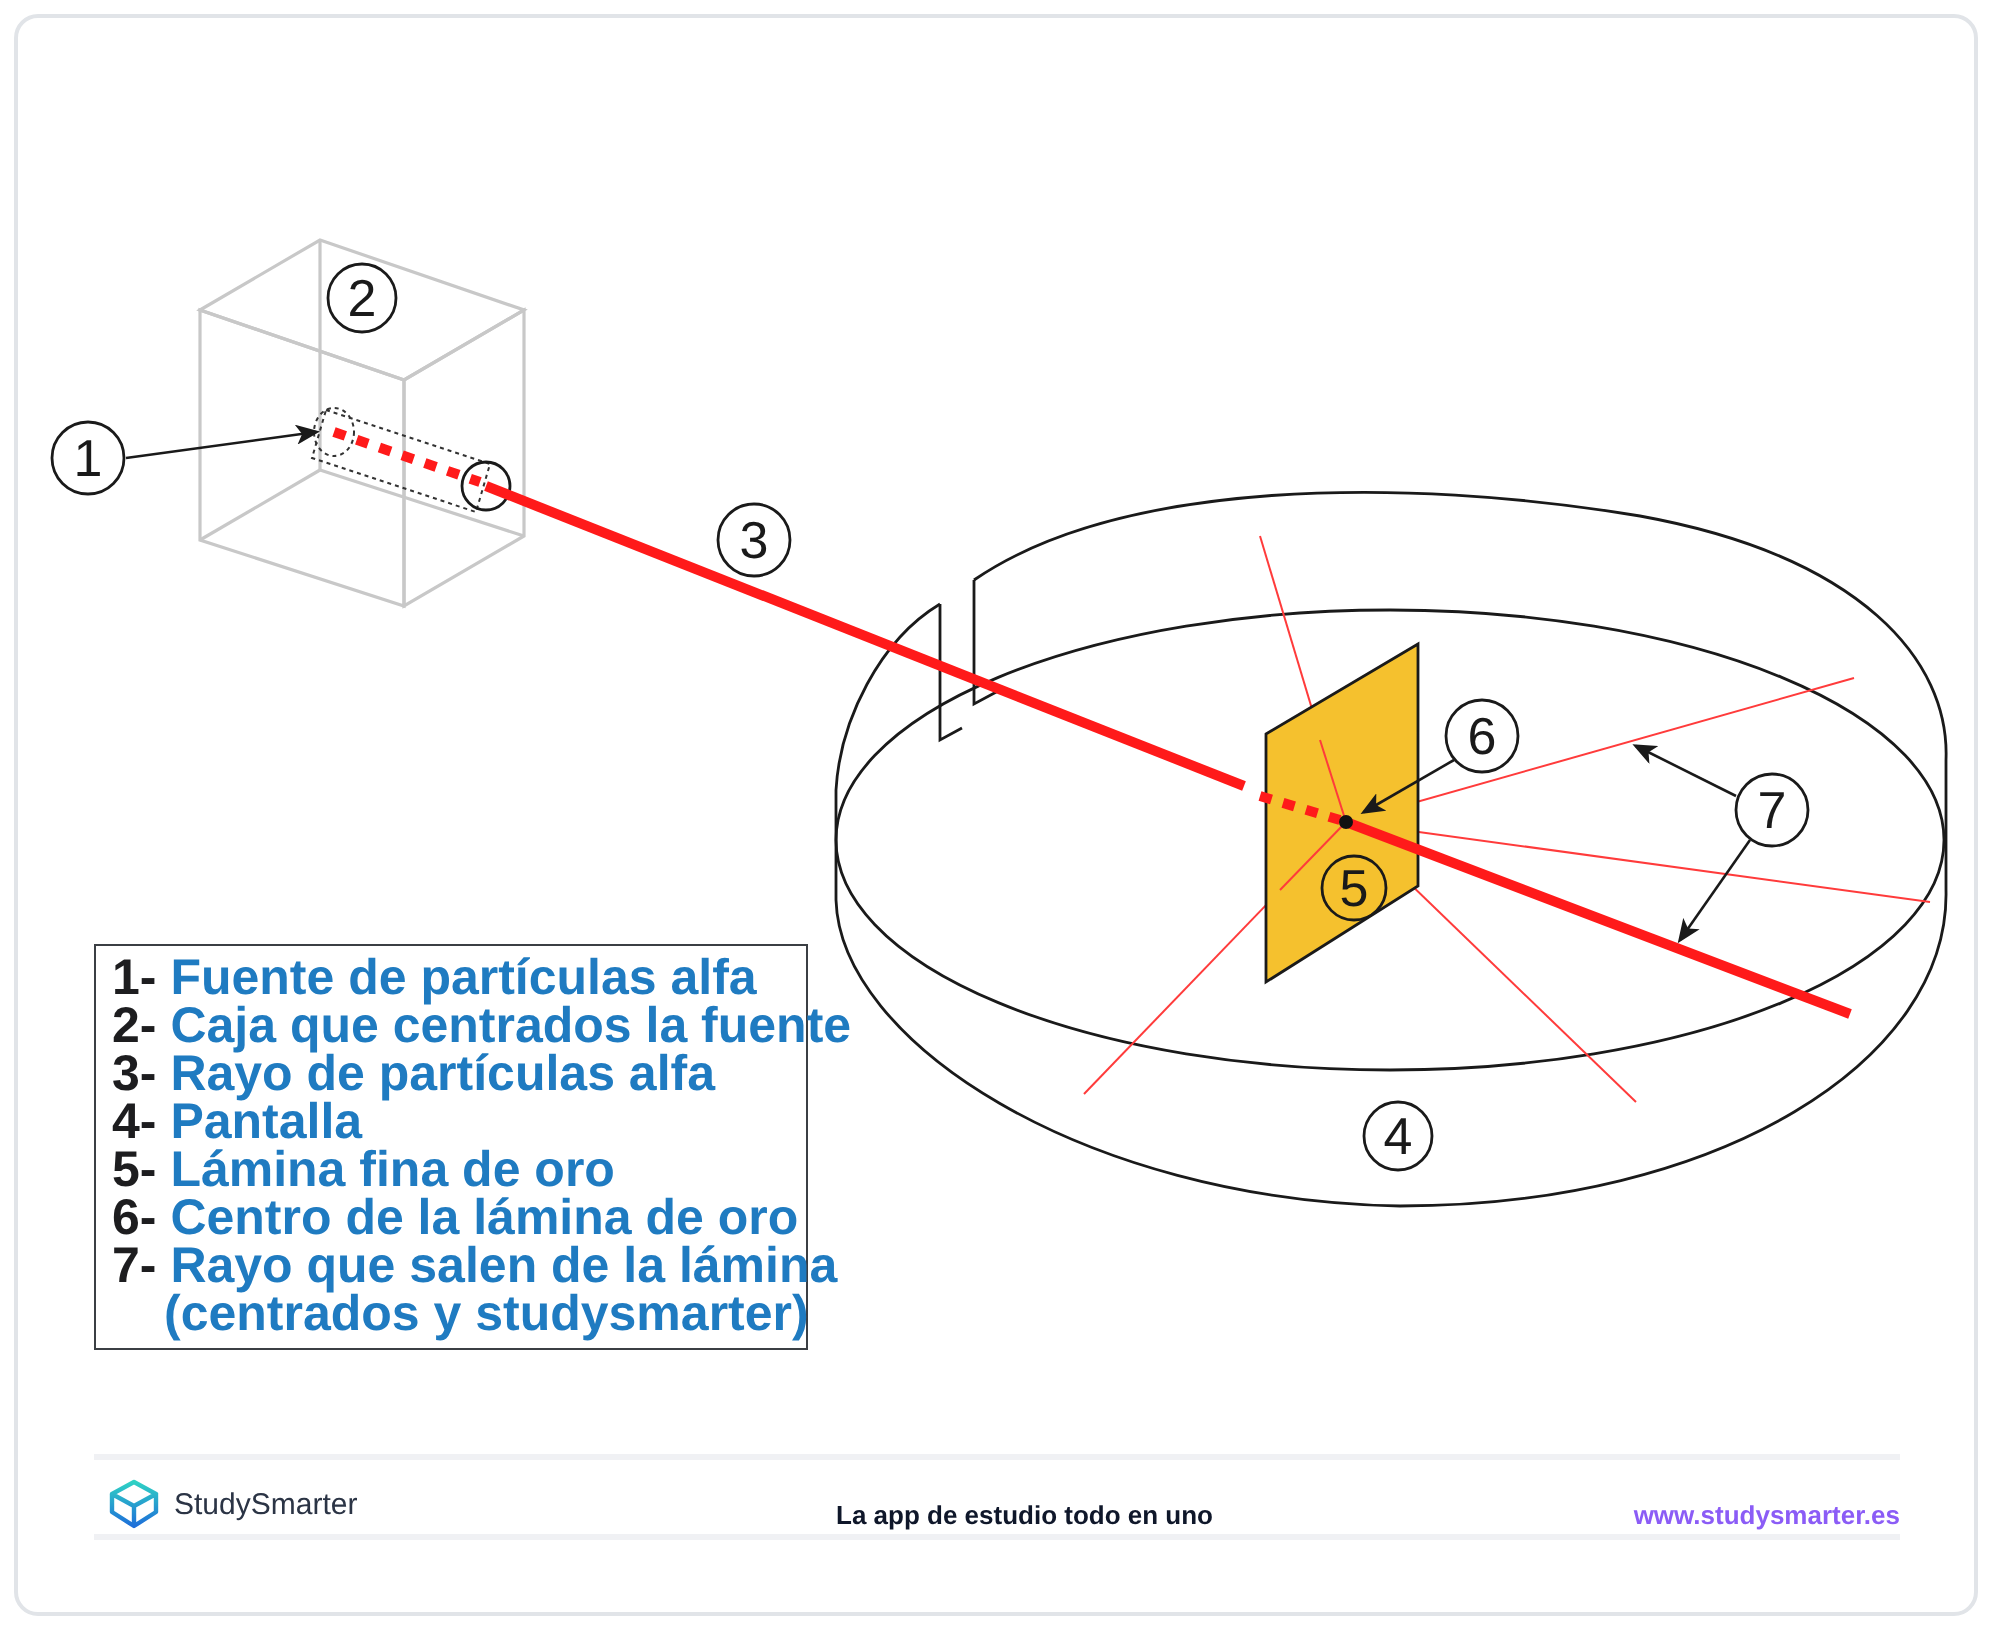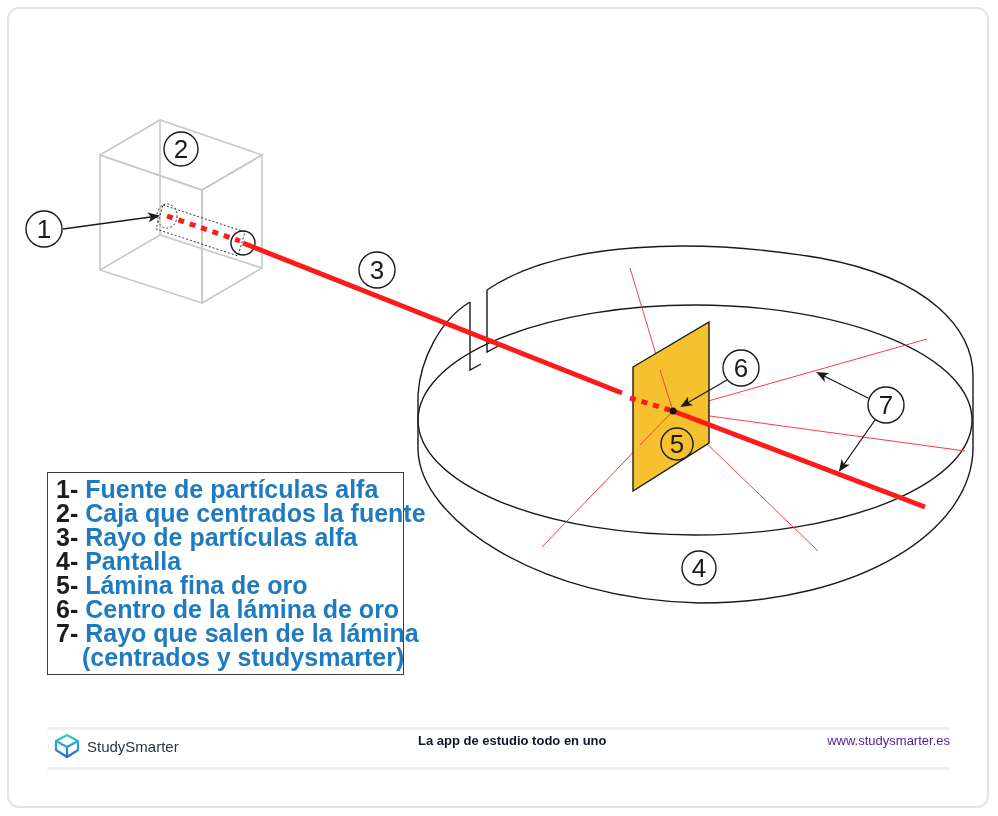--- a/index.html
+++ b/index.html
@@ -5,25 +5,25 @@
   html, body { margin: 0; padding: 0; background: #ffffff; }
   body { width: 998px; height: 816px; position: relative; overflow: hidden; font-family: "Liberation Sans", sans-serif; }
   .frame { position: absolute; left: 7px; top: 7px; width: 982px; height: 801px; border: 2px solid #e1e4e8; border-radius: 12px; box-sizing: border-box; background: #fff; }
   svg.diagram { position: absolute; left: 0; top: 0; }
   .legend { position: absolute; left: 47px; top: 472px; width: 357px; height: 203px; border: 1px solid #3b3f44; box-sizing: border-box; padding: 4px 0 0 8px; }
   .legend-item { font-size: 25px; line-height: 24px; font-weight: bold; white-space: nowrap; }
   .legend-num { color: #1d1d1f; }
   .legend-text { color: #1f7bc1; }
   .legend-cont { padding-left: 26px; color: #1f7bc1; }
   .footer-line { position: absolute; left: 47px; width: 903px; height: 3px; background: #f0f1f4; }
-  .footer { position: absolute; left: 47px; top: 733px; width: 903px; height: 32px; display: flex; align-items: flex-start; justify-content: space-between; }
+  .footer { position: absolute; left: 47px; top: 733px; width: 903px; height: 32px; display: flex; align-items: flex-end; justify-content: space-between; }
   .brand { display: flex; align-items: center; gap: 6px; padding-left: 6px; }
   .brand-name { font-size: 15px; color: #2b3445; }
   .tagline { font-size: 13px; color: #0f172a; font-weight: bold; position: absolute; left: 371px; }
-  .url { font-size: 13px; color: #4c1d95; font-weight: normal; }
+  .url { font-size: 13px; color: #8b5cf6; font-weight: bold; }
 </style>
 </head>
 <body>
 
 <div class="frame"></div>
 
 <svg class="diagram" width="998" height="816" viewBox="0 0 998 816">
   <defs>
     <marker id="arrowhead" markerWidth="12" markerHeight="10" refX="10" refY="5" orient="auto" markerUnits="userSpaceOnUse">
       <path d="M0,0 L12,5 L0,10 L3,5 Z" fill="#1a1a1a"></path>

